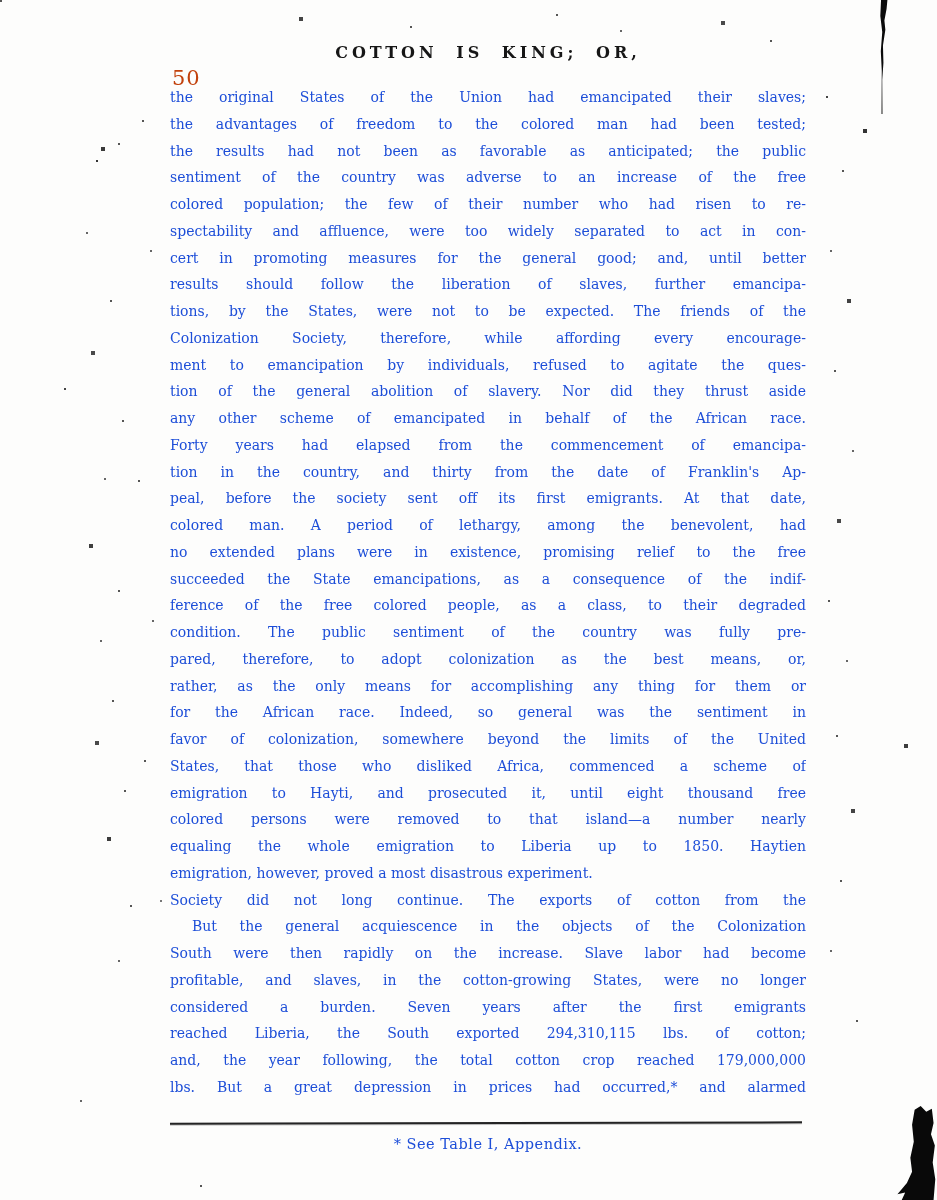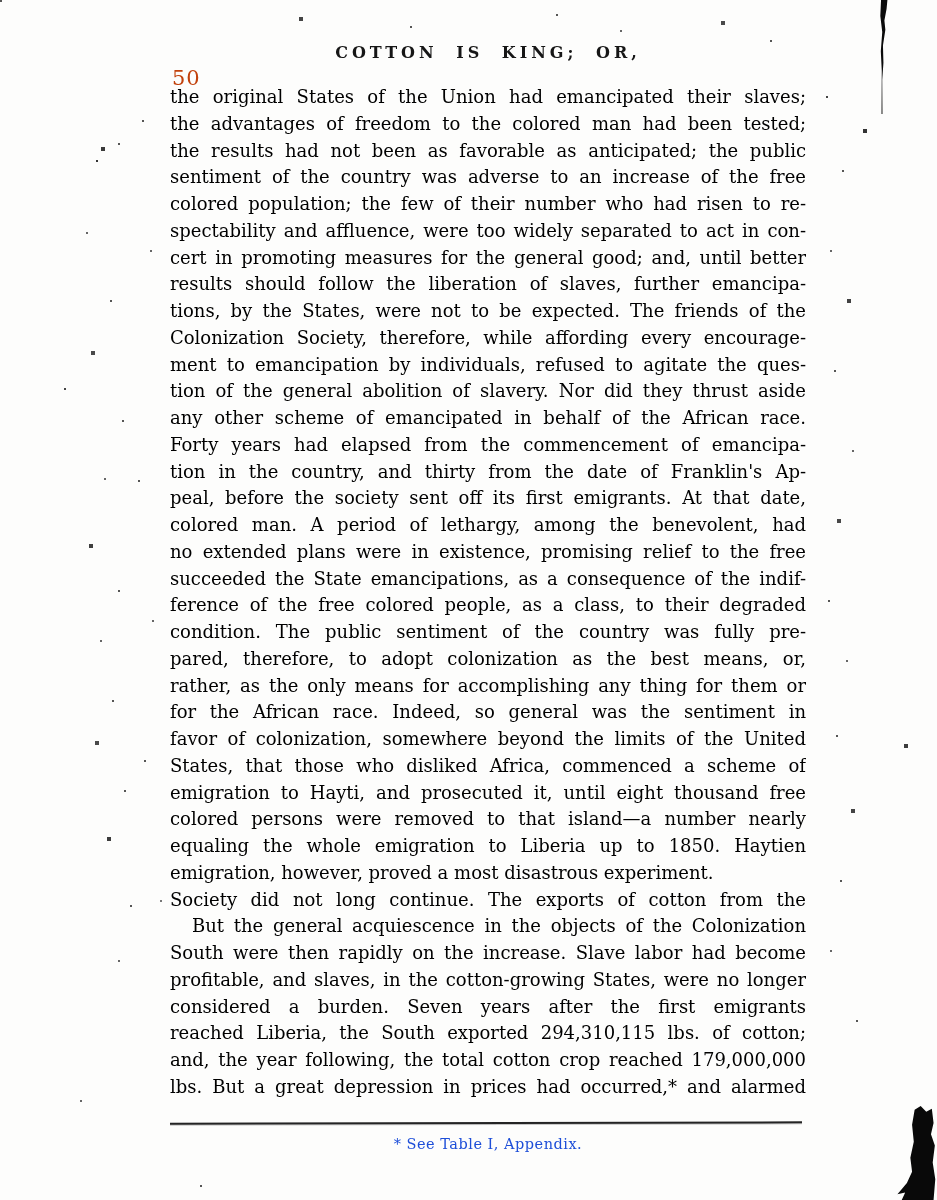--- a/index.html
+++ b/index.html
@@ -28,27 +28,27 @@
     font-size: 16px; font-weight: bold;
     letter-spacing: 4px; word-spacing: 9px;
     color: #161616;
   }
 
   
   .body-text {
     position: absolute; top: 84px; left: 170px; width: 636px;
   }
   .line {
-    font-size: 18px;
+    font-size: 14px;
     line-height: 26.76px;
     height: 26.76px;
     overflow: hidden;
     text-align: justify;
     text-align-last: justify;
-    color: #000000;
+    color: #1d4ed8;
   }
   .line.no-justify { text-align-last: left; }
   .line.indent { text-indent: 22px; }
 
   
   .rule {
     position: absolute; top: 1122px; left: 170px; width: 632px; height: 2px;
     background: #242424;
     transform: rotate(-0.12deg);
     box-shadow: 0 1px 0 rgba(30,30,30,0.25);

